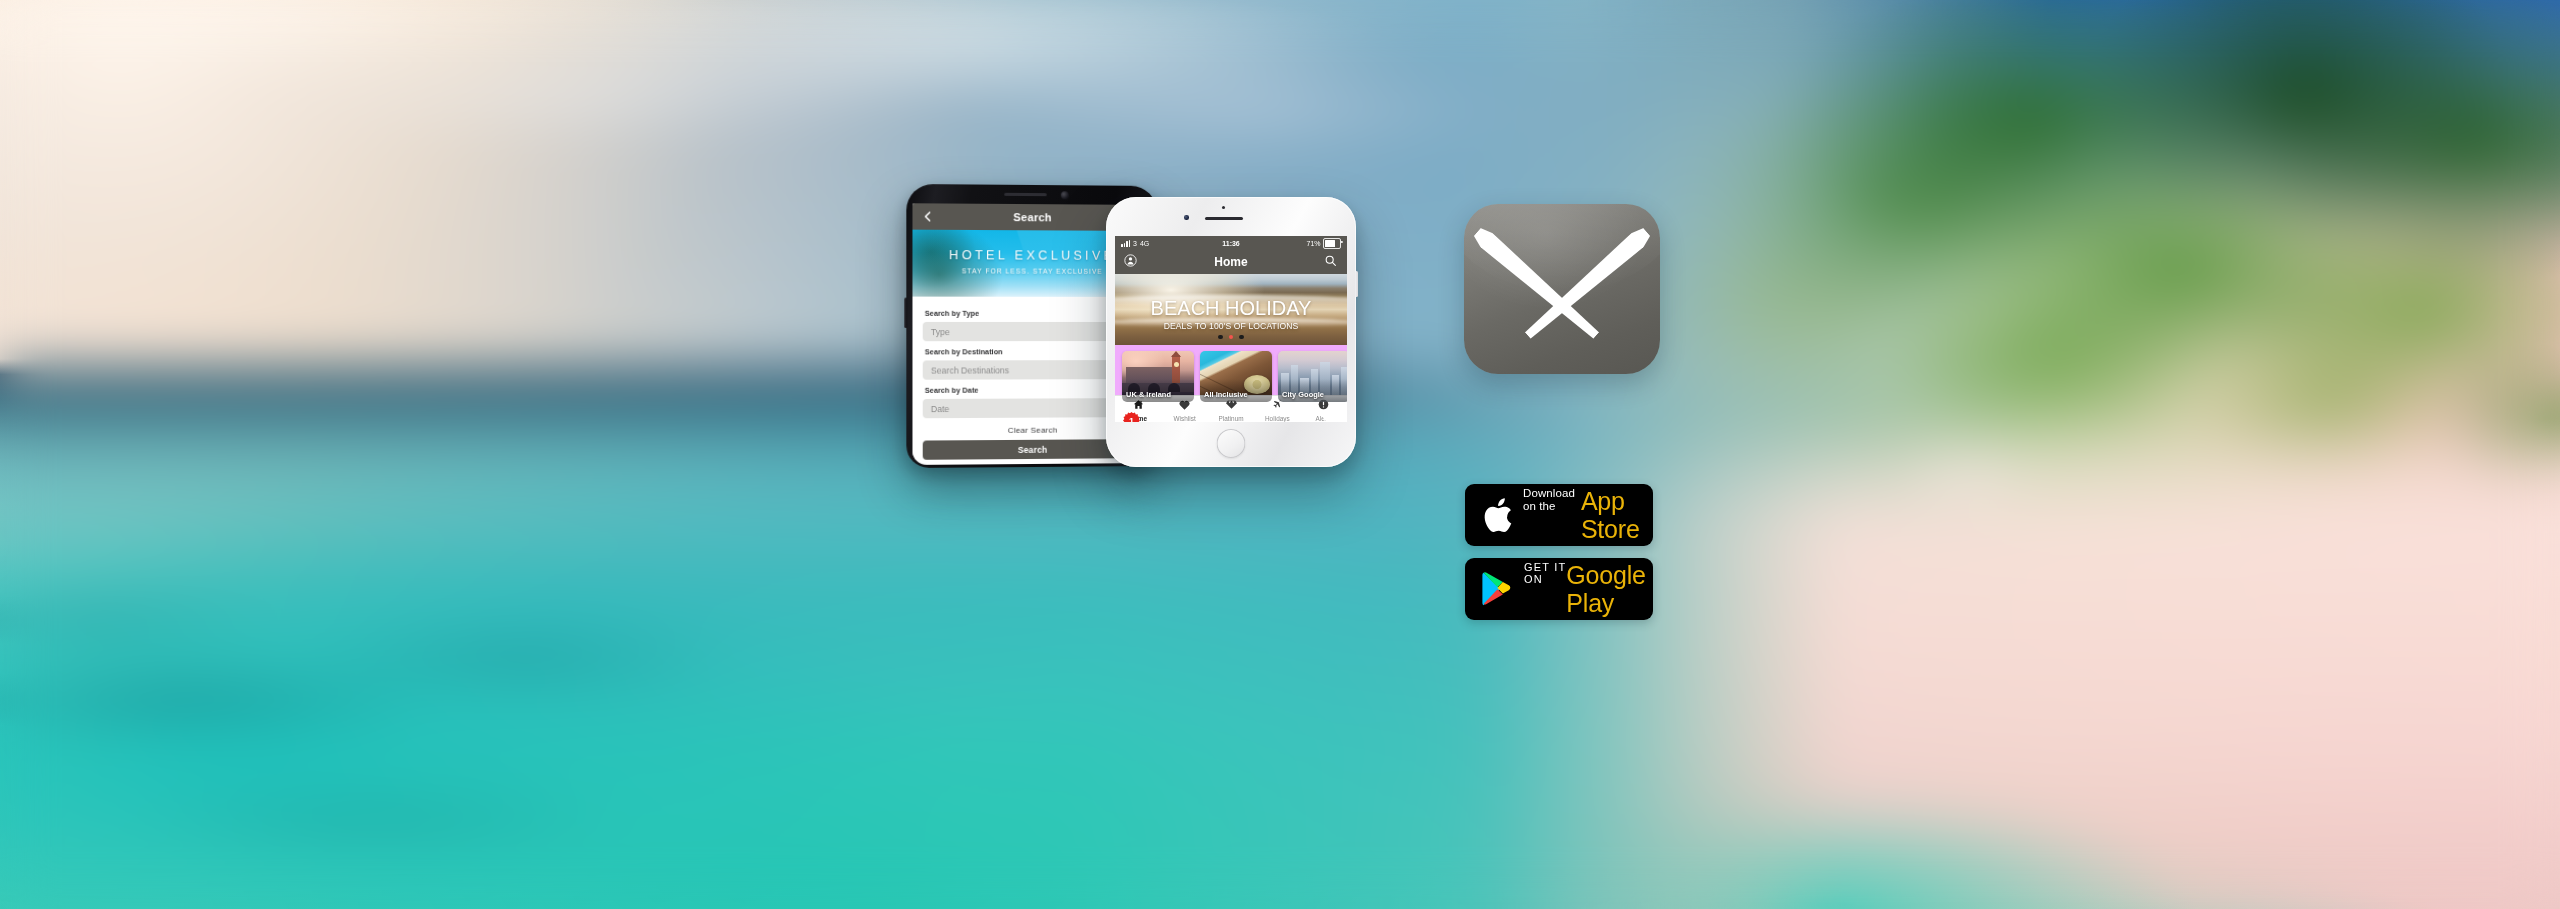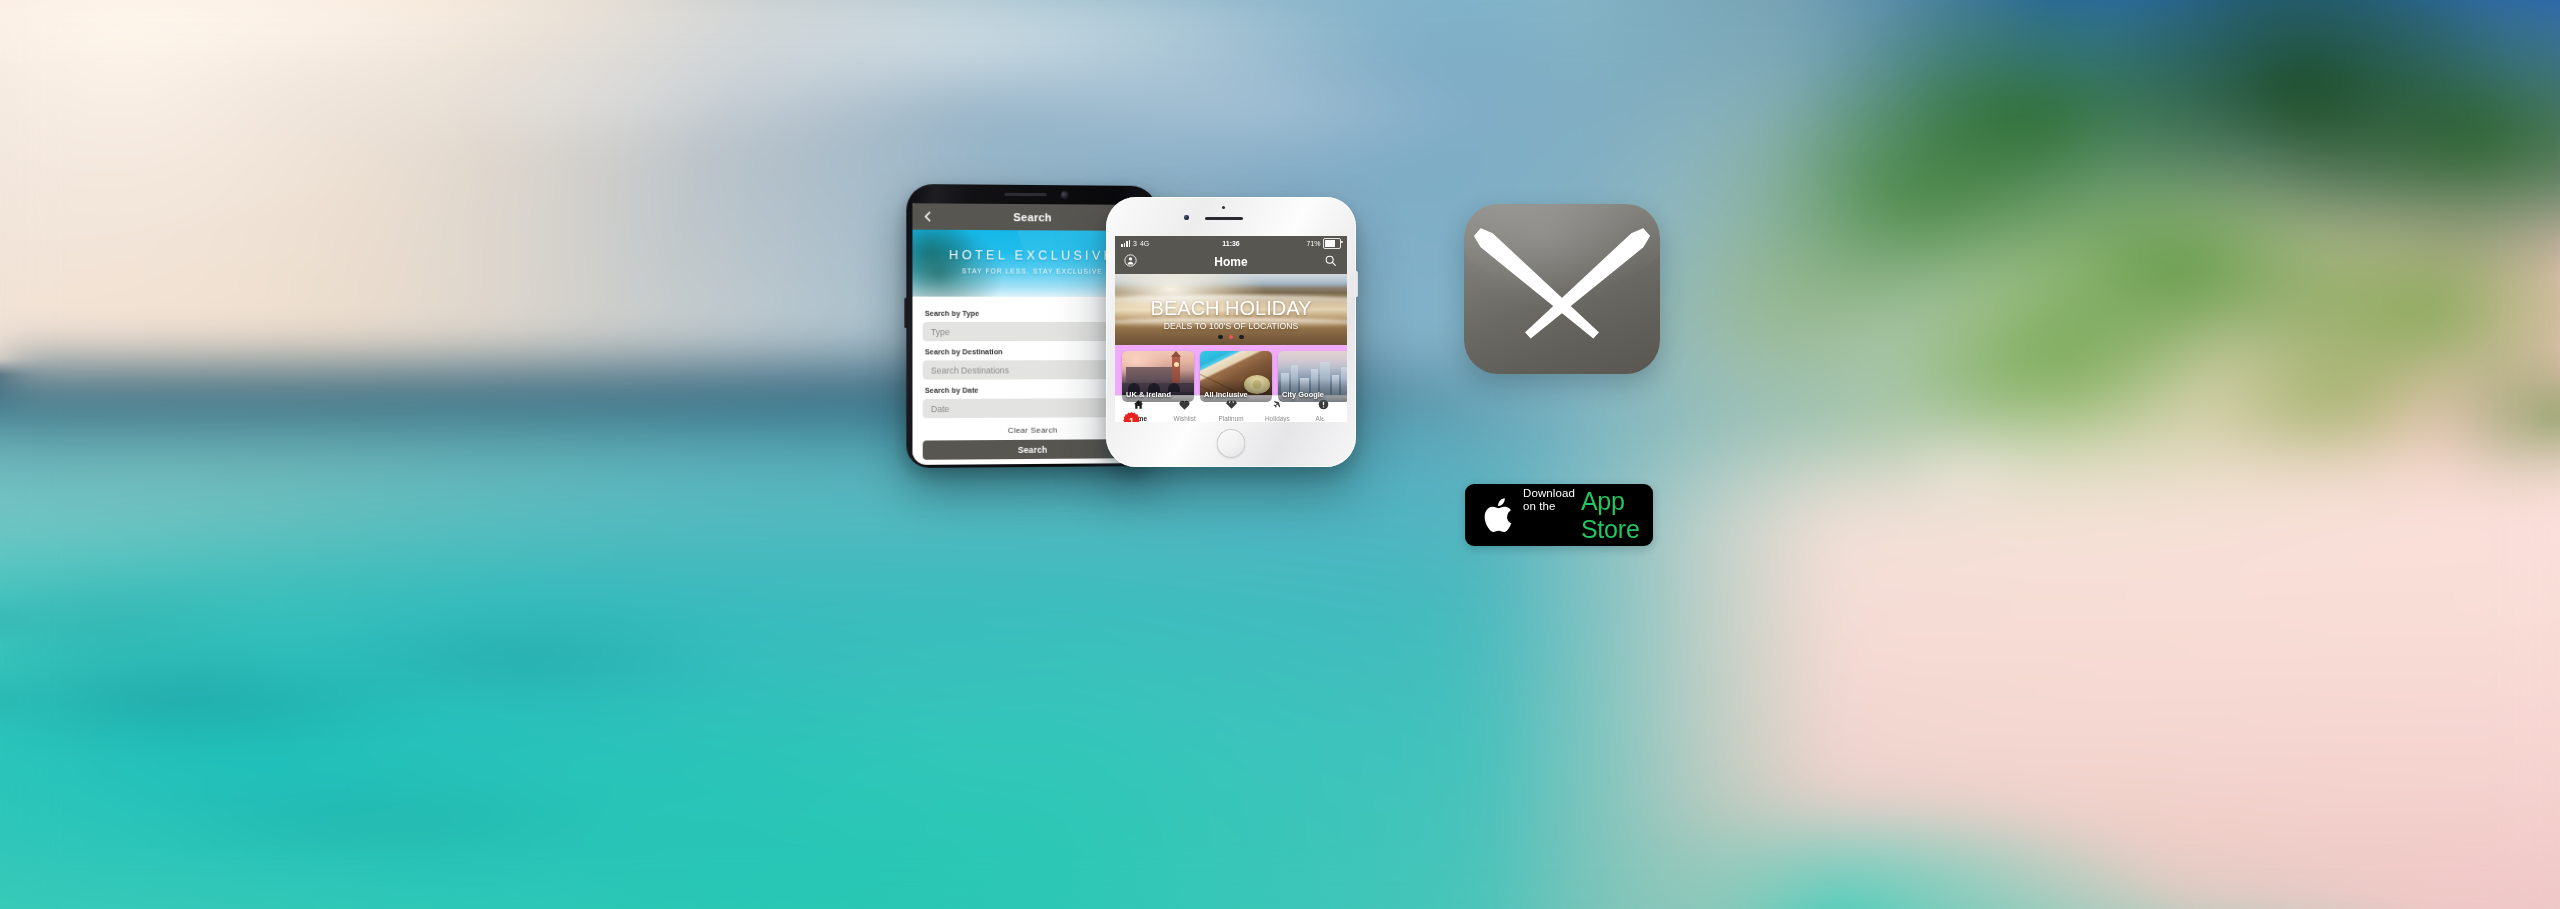--- a/index.html
+++ b/index.html
@@ -744,21 +744,21 @@
   }
   .badge-text { display: flex; flex-direction: row; justify-content: flex-start; }
   .badge-small {
     color: #fff;
     font-size: 11.5px;
     line-height: 1.1;
     letter-spacing: .1px;
   }
   .badge-small.caps { letter-spacing: 1.2px; font-size: 11px; }
   .badge-big {
-    color: #22c55e;
+    color: #eab308;
     font-size: 25px;
     line-height: 1.12;
     letter-spacing: -.2px;
     font-weight: 400;
   }
 </style>
 </head>
 <body>
 
 <div id="stage">
@@ -1007,14 +1007,28 @@
         <path d="M18.1 14.3c0-3 2.4-4.4 2.5-4.5-1.4-2-3.5-2.3-4.2-2.3-1.8-.2-3.5 1-4.4 1-.9 0-2.3-1-3.8-1-2 0-3.8 1.1-4.8 2.9-2 3.5-.5 8.7 1.5 11.6 1 1.4 2.1 3 3.6 2.9 1.4-.1 2-.9 3.7-.9 1.7 0 2.2.9 3.7.9 1.5 0 2.5-1.4 3.4-2.8 1.1-1.6 1.5-3.2 1.6-3.3-.1 0-3-1.2-3-4.5z"></path>
         <path d="M15.2 5.2c.8-1 1.3-2.4 1.2-3.7-1.2 0-2.6.8-3.4 1.8-.7.9-1.4 2.3-1.2 3.6 1.3.1 2.7-.7 3.4-1.7z"></path>
       </svg>
     </span>
     <span class="badge-text">
       <span class="badge-small">Download on the</span>
       <span class="badge-big">App Store</span>
     </span>
   </a>
 
+  <a class="store-badge" id="badge-googleplay">
+    <span class="badge-icon">
+      <svg width="33" height="36" viewBox="0 0 26 28">
+        <path d="M2 1.1 15.1 14 2 26.9A2.1 2.1 0 0 1 1.1 25V3a2.1 2.1 0 0 1 .9-1.9z" fill="#00c3ff"></path>
+        <path d="M2 1.1A2 2 0 0 1 4 1l13.2 7.5-4.2 4.1z" fill="#00e676"></path>
+        <path d="M17.2 8.5 21.9 11c1.6.9 1.6 3 0 3.9l-4.7 2.7-4.3-4.3z" fill="#ffd400"></path>
+        <path d="M13 14.2l4.2 4.1L4 26a2 2 0 0 1-2-.1z" fill="#f4403c"></path>
+      </svg>
+    </span>
+    <span class="badge-text">
+      <span class="badge-small caps">GET IT ON</span>
+      <span class="badge-big">Google Play</span>
+    </span>
+  </a>
 
 </div>
 
 </body></html>

